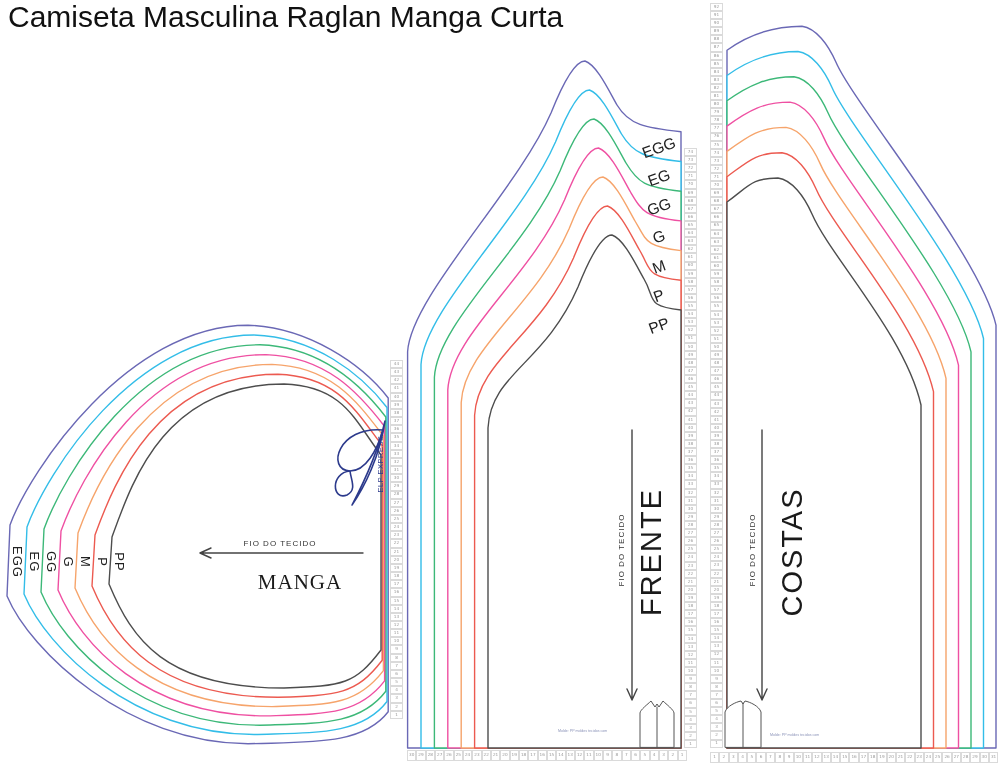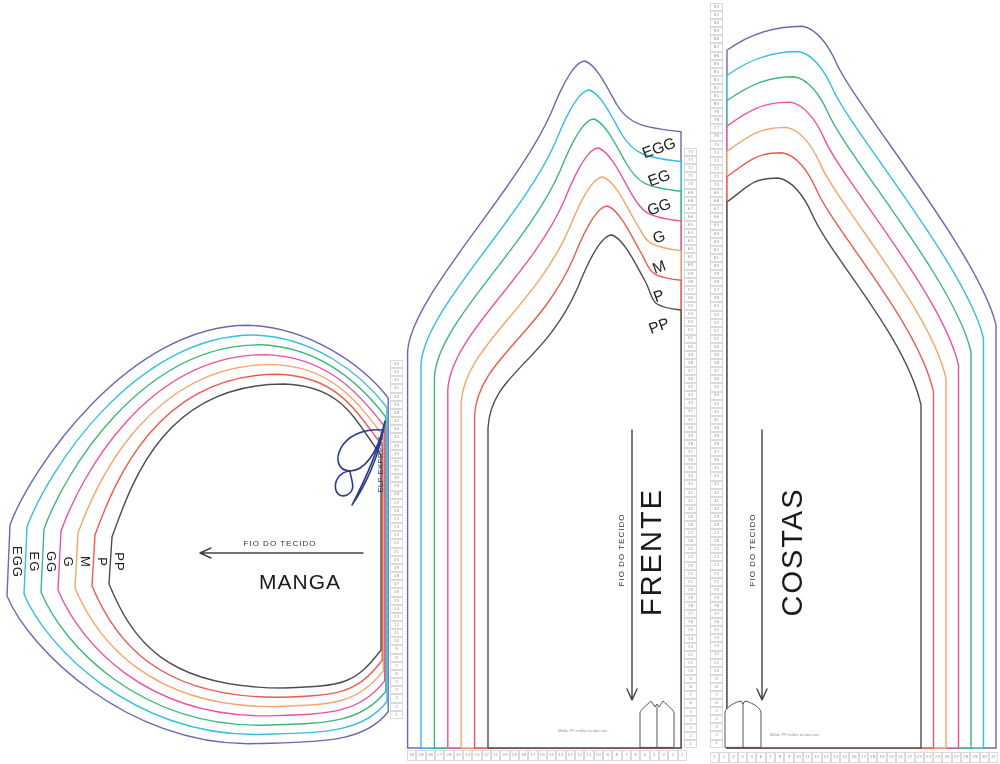--- a/index.html
+++ b/index.html
@@ -3,21 +3,21 @@
 <meta charset="utf-8">
 <style>
   html,body{margin:0;padding:0;background:#fff;}
   #page{position:relative;width:1000px;height:764px;background:#fff;overflow:hidden;
         font-family:"Liberation Sans","DejaVu Sans",sans-serif;}
   #pattern-svg{position:absolute;left:0;top:0;}
   .abs{position:absolute;}
   #title{left:8px;top:0px;font-size:30px;color:#111;letter-spacing:0;}
   #subtitle{left:9px;top:36px;font-size:16px;color:#111;}
   .piece-label{color:#1a1a1a;letter-spacing:1px;}
-  #manga-label{left:240px;top:570px;width:120px;text-align:center;font-size:21px;}
+  #manga-label{left:240px;top:570px;width:120px;text-align:center;font-size:21px;font-family:Liberation Serif, serif;}
   .vert{transform-origin:center;transform:translate(-50%,-50%) rotate(-90deg);white-space:nowrap;}
   #frente-label{left:651px;top:552px;font-size:29px;letter-spacing:2px;}
   #costas-label{left:792px;top:552px;font-size:29px;letter-spacing:2px;}
   .grain-label{font-size:8px;color:#333;letter-spacing:1px;white-space:nowrap;}
   #manga-grain{left:215px;top:539px;width:130px;text-align:center;}
   #frente-grain{left:621px;top:550px;}
   #costas-grain{left:752px;top:550px;}
   #logo-text{left:380px;top:464px;font-size:7.5px;color:#2c3a8c;letter-spacing:0.5px;}
   .credit{font-size:3.6px;color:#8b93b8;white-space:nowrap;}
   #credit-frente{left:558px;top:729px;}
@@ -169,20 +169,21 @@
         <path d="M 385 421 C 378 452 362 486 352 505 C 364 488 380 456 385 421 Z" fill="none" stroke="#2c3a8c" stroke-width="1.6" stroke-linejoin="round" stroke-linecap="round"></path>
         <path d="M 383 430 C 338 426 326 470 350 471 C 366 471 377 450 383 430 Z" fill="none" stroke="#2c3a8c" stroke-width="1.6" stroke-linejoin="round" stroke-linecap="round"></path>
         <path d="M 350 471 C 330 473 332 501 347 495 C 357 490 351 480 350 471 Z" fill="none" stroke="#2c3a8c" stroke-width="1.6" stroke-linejoin="round" stroke-linecap="round"></path>
         <path d="M 640 747 L 640 713 C 640 710 648 704 651 701 L 655 707 L 657 704 L 659 707 L 663 701
             C 666 704 674 710 674 713 L 674 747 Z M 657 707 L 657 747" fill="#fff" stroke="#555" stroke-width="1" stroke-linejoin="round" stroke-linecap="round"></path>
         <path d="M 725 747 L 725 712 C 727 706 736 702 741 701 L 743 704 L 745 701
             C 750 702 759 706 761 712 L 761 747 Z M 743 703 L 743 747" fill="#fff" stroke="#555" stroke-width="1" stroke-linejoin="round" stroke-linecap="round"></path>
       </g>
   </svg>
 
+  <div class="abs" id="title">Camiseta Masculina Raglan Manga Curta</div>
 
   <div class="abs" id="manga-grain" style="font-size:8px;color:#333;letter-spacing:1px;">FIO DO TECIDO</div>
   <div class="abs piece-label" id="manga-label">MANGA</div>
 
   <div class="abs vert grain-label" id="frente-grain">FIO DO TECIDO</div>
   <div class="abs vert piece-label" id="frente-label">FRENTE</div>
 
   <div class="abs vert grain-label" id="costas-grain">FIO DO TECIDO</div>
   <div class="abs vert piece-label" id="costas-label">COSTAS</div>
 

